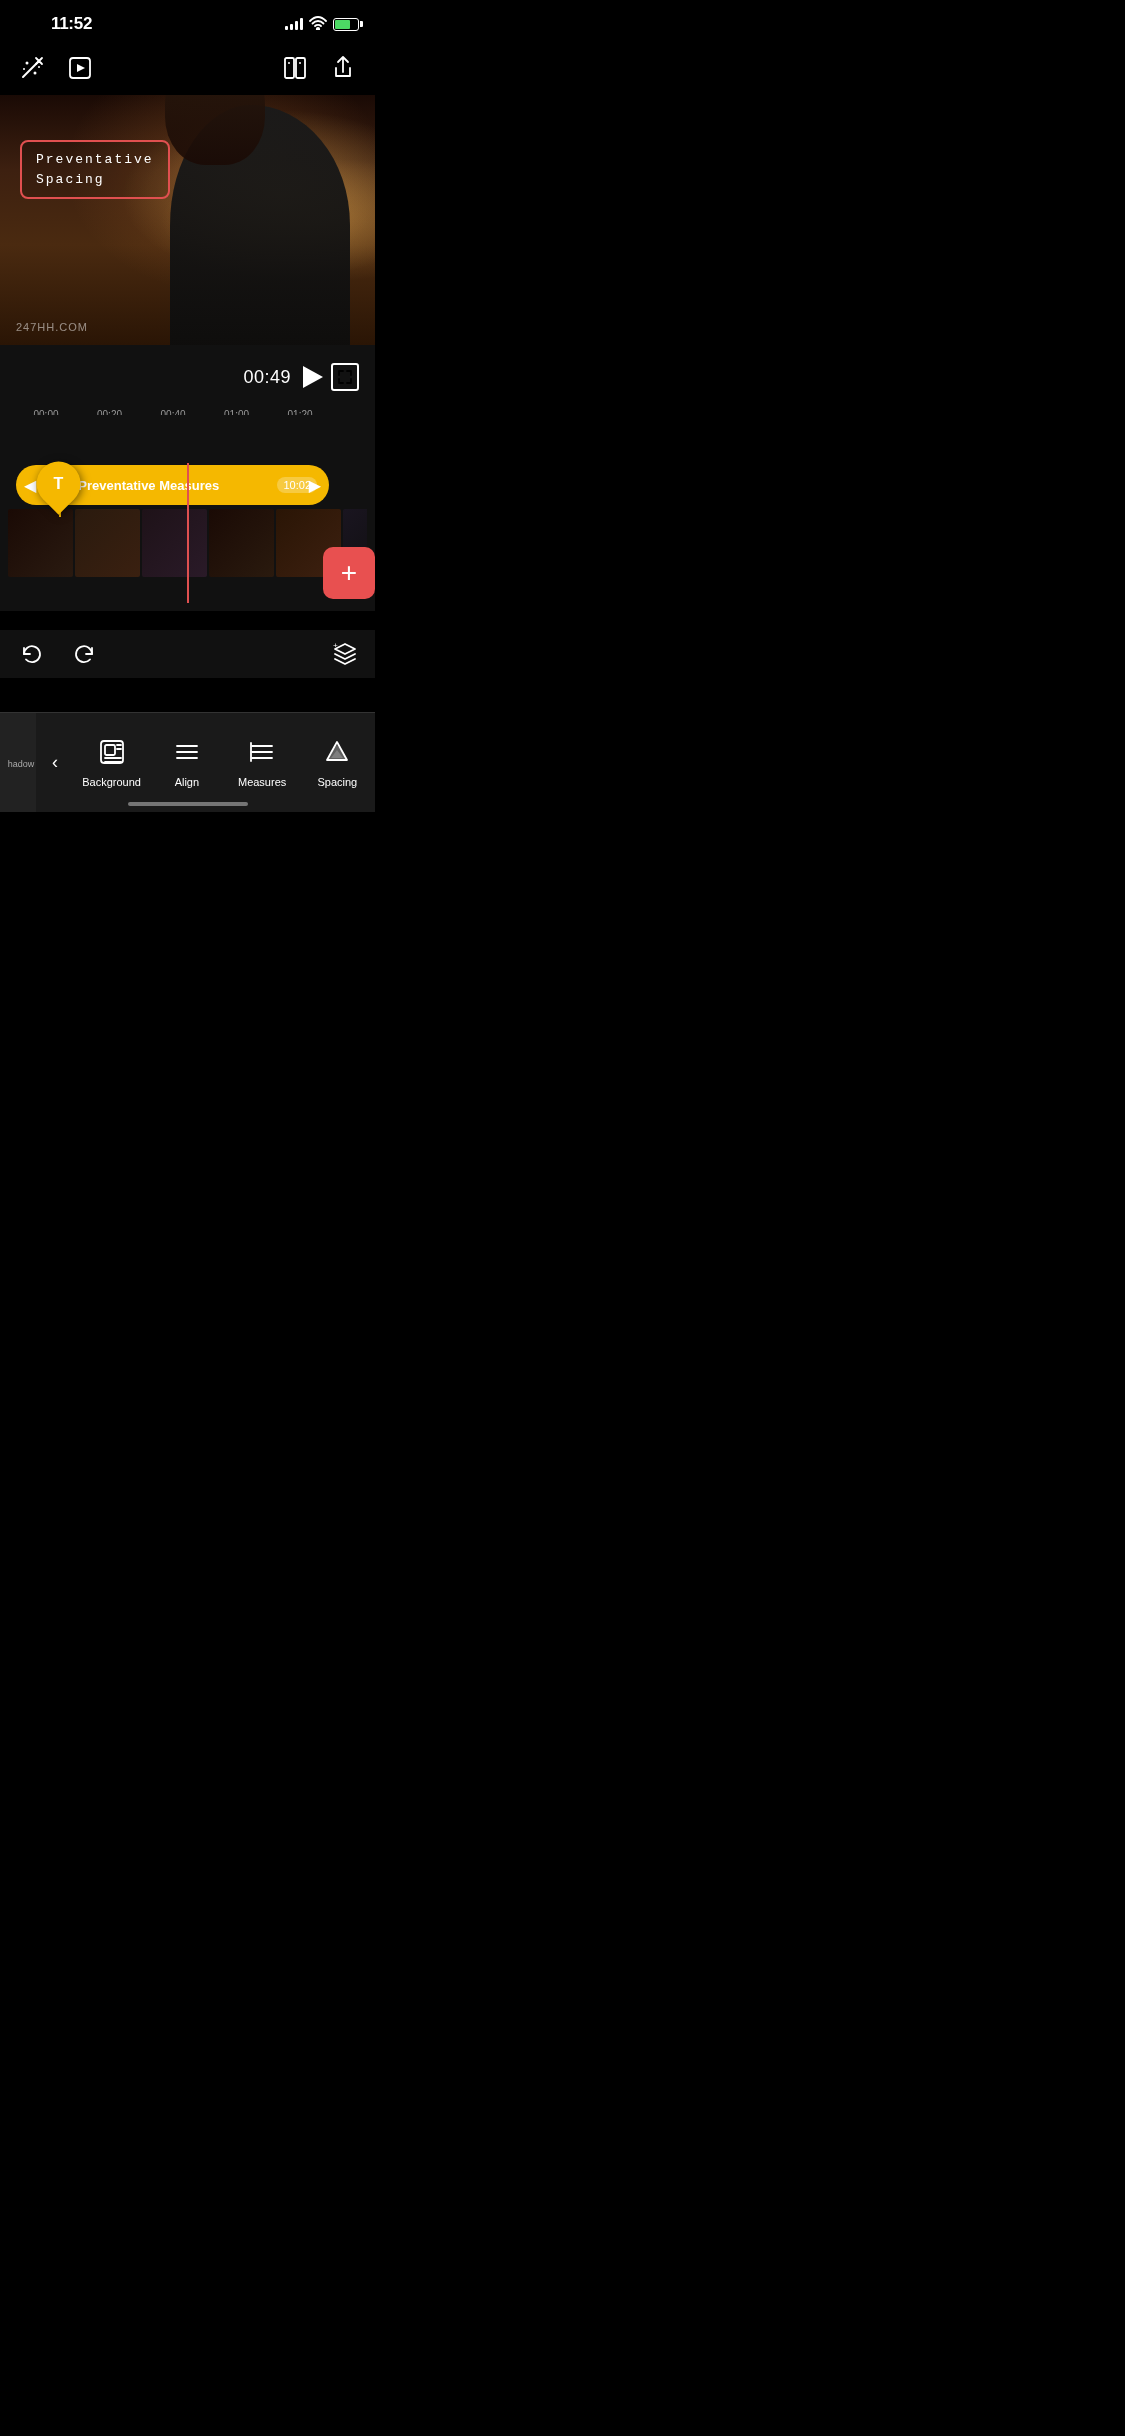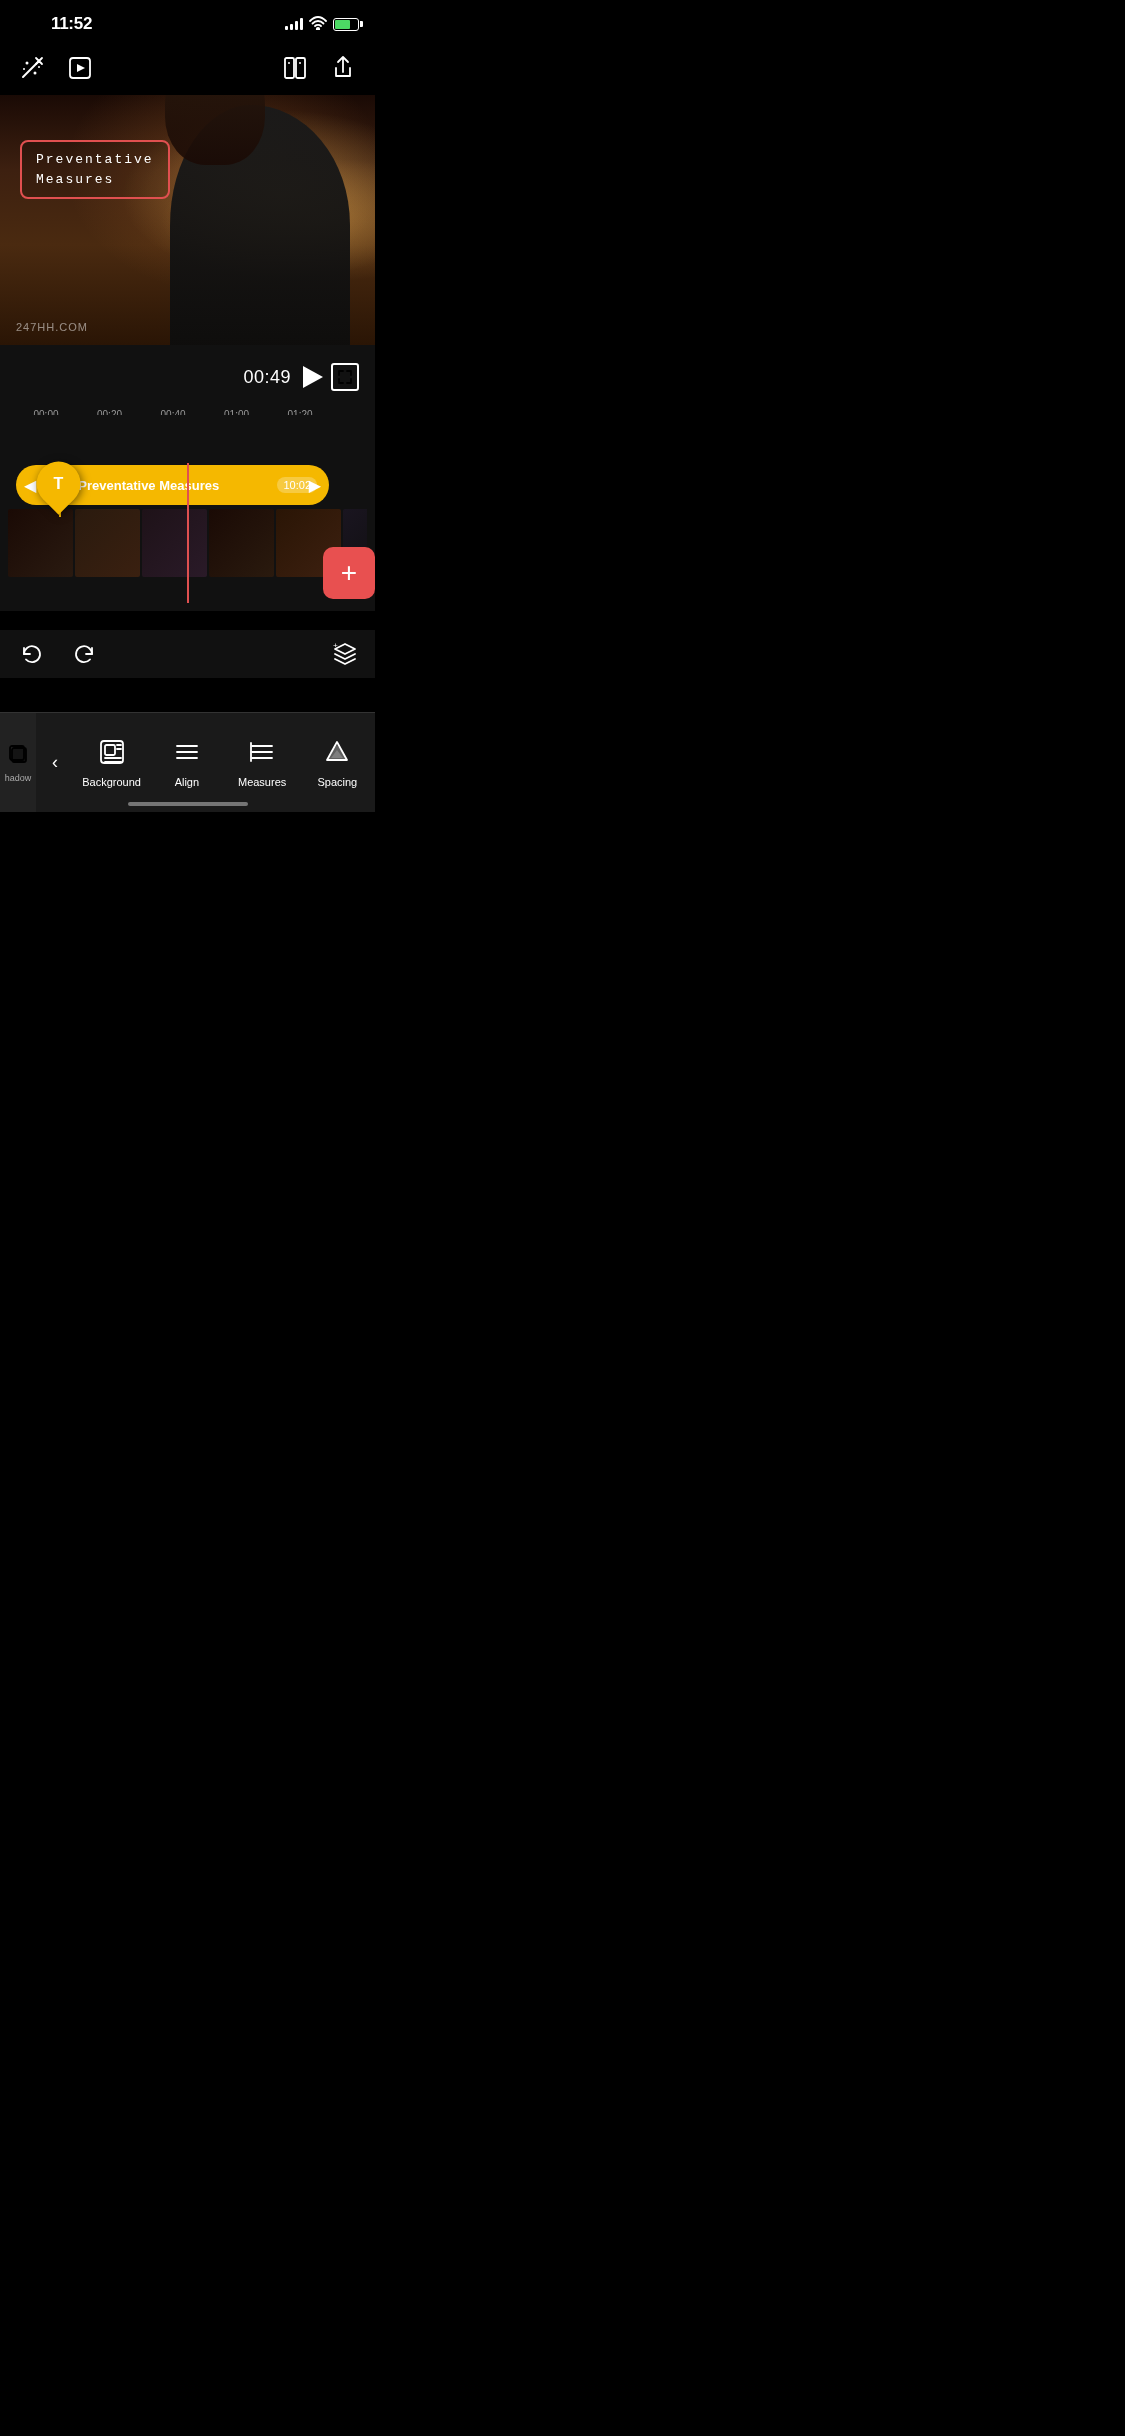--- a/index.html
+++ b/index.html
@@ -521,21 +521,20 @@
       height: 4px;
       background: rgba(255,255,255,0.4);
       border-radius: 2px;
     }
 
     
     .shadow-partial {
       width: 36px;
       background: #222;
       display: flex;
-      flex-direction: column;
       align-items: center;
       justify-content: center;
       gap: 6px;
       padding: 8px 2px;
       flex-shrink: 0;
     }
 
     
     svg {
       fill: none;
@@ -614,21 +613,21 @@
 
 <div class="video-preview">
   <div class="video-bg"></div>
 
   <div style="position:absolute;bottom:0;left:50%;transform:translateX(-10%);width:180px;height:240px;background:linear-gradient(180deg,#1a1a1a 0%,#0d0d0d 100%);border-radius:45% 55% 0 0 / 50% 50% 0 0;opacity:0.95;"></div>
 
   <div style="position:absolute;bottom:180px;left:calc(50% - 10% + 15px);width:100px;height:120px;background:linear-gradient(180deg,#2a1a0e 0%,#1a0a05 100%);border-radius:50% 50% 40% 40%;opacity:0.9;"></div>
 
   <div class="video-text-box">
     <div class="video-text-content" style="white-space:pre-line">Preventative
-Measures</div>
+Spacing</div>
   </div>
 
   <div class="watermark">247HH.COM</div>
 </div>
 
 <div class="controls-area">
   <div class="playback-row">
     <div class="time-display">00:49</div>
     <div class="play-btn">
       <div class="play-triangle"></div>

